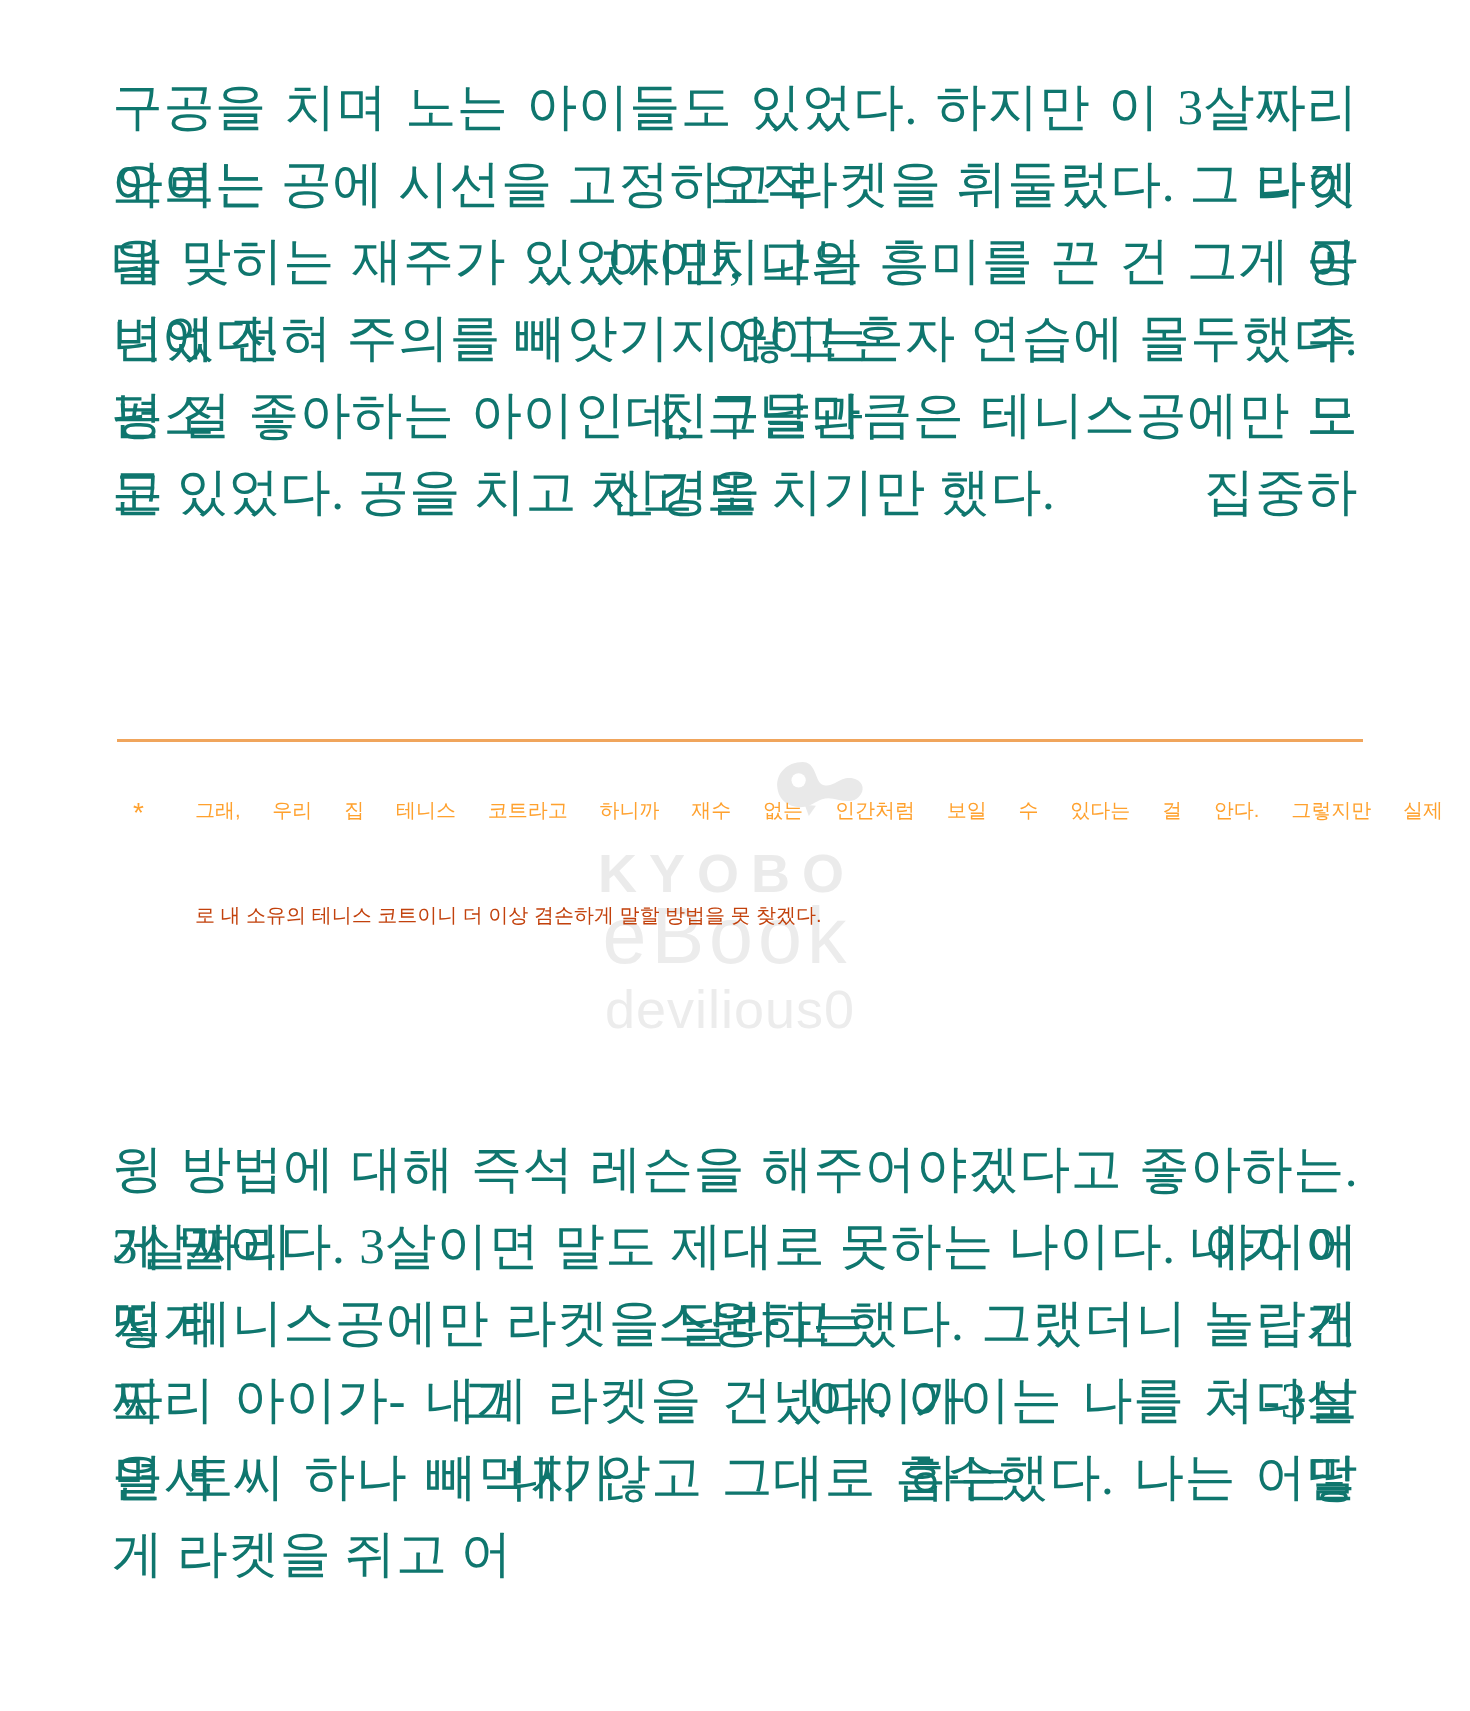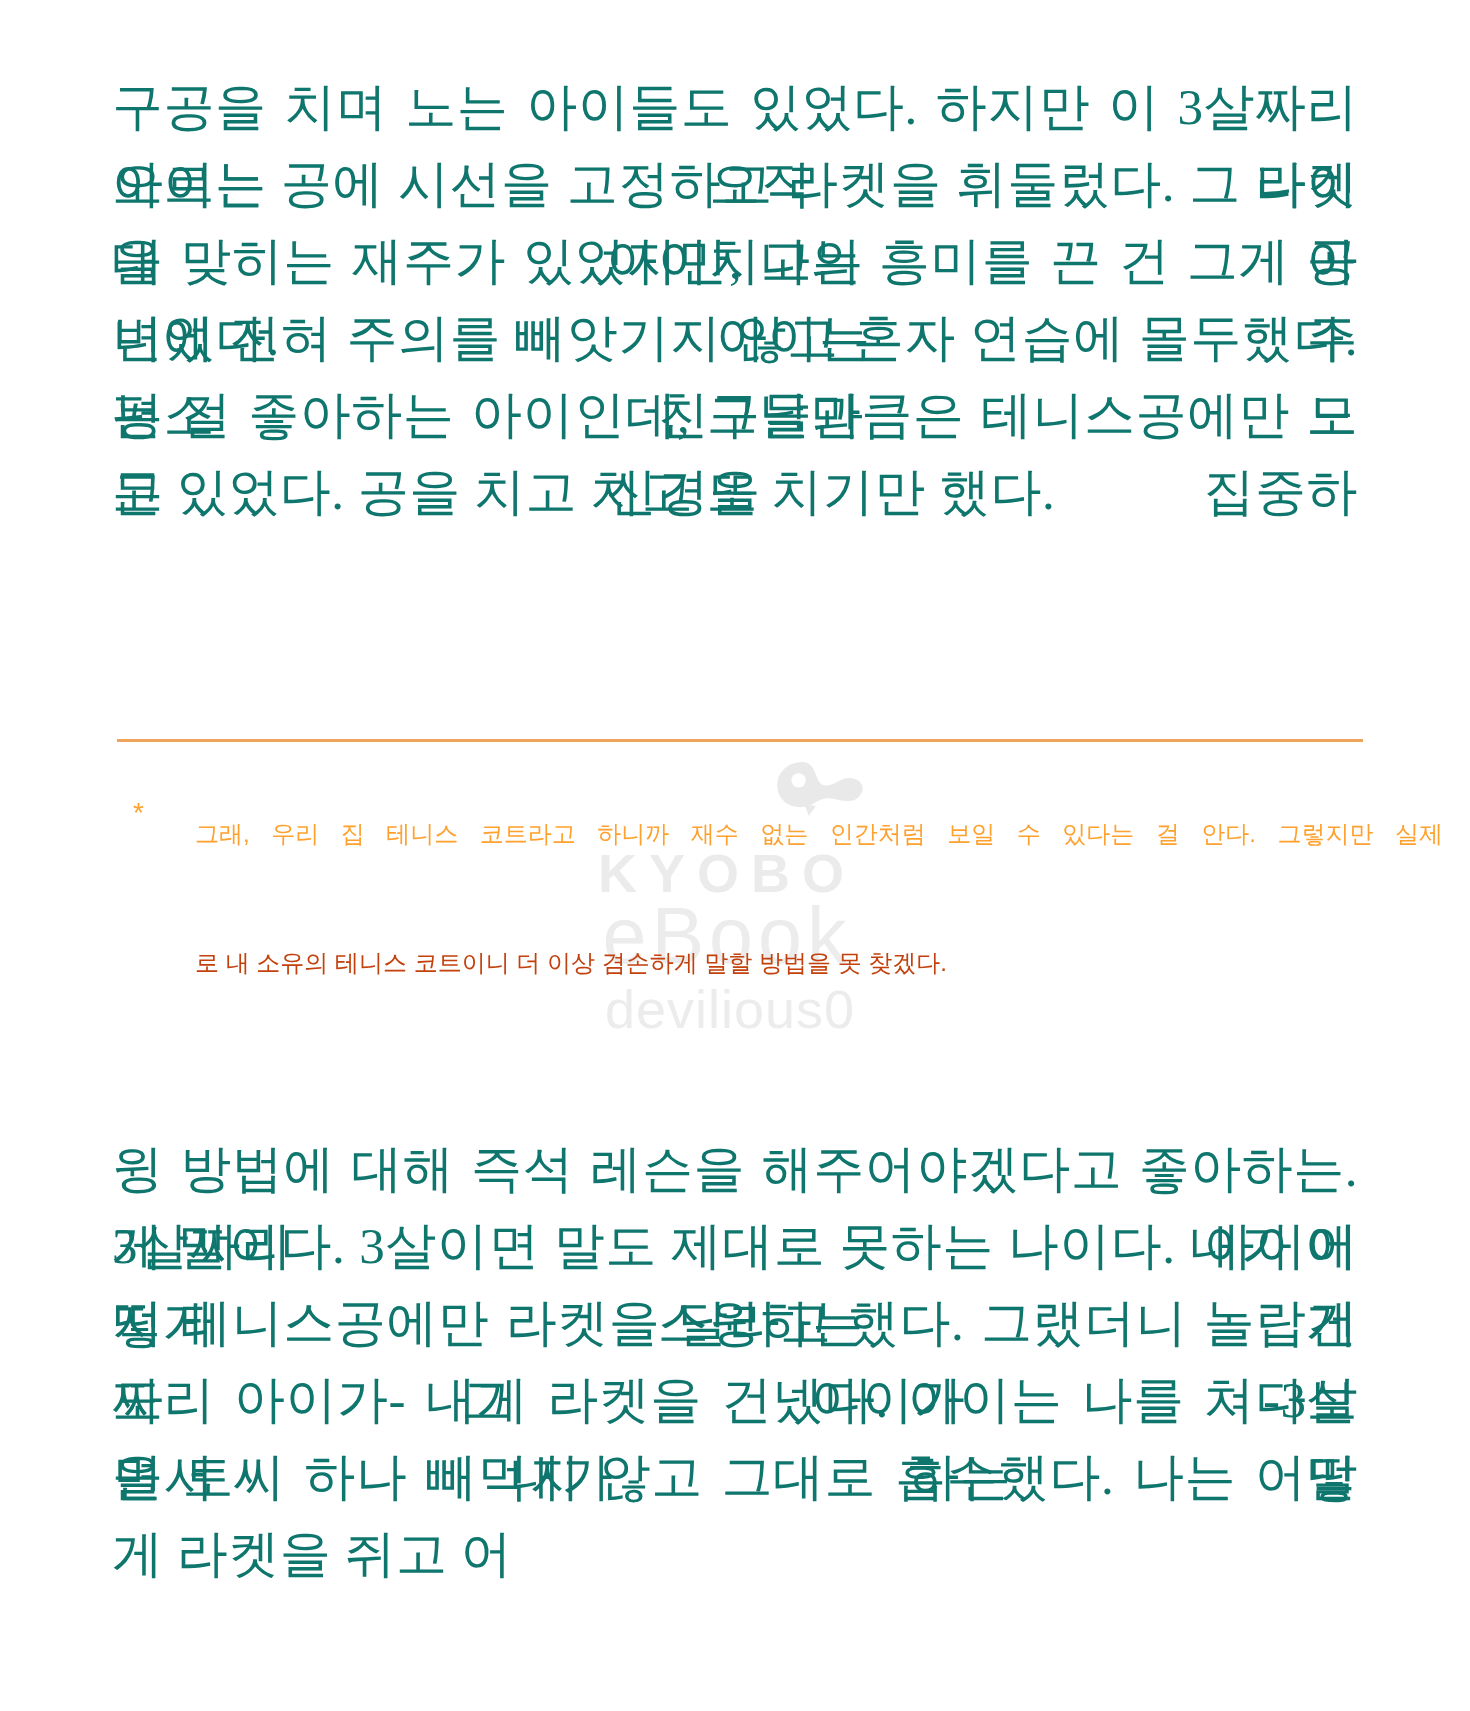--- a/index.html
+++ b/index.html
@@ -36,22 +36,22 @@
     position:absolute;top:796px;left:133px;z-index:3;
     font-family:"Liberation Sans","DejaVu Sans",sans-serif;
     font-size:28px;line-height:34px;
   }
   .footnote{
     position:absolute;top:792px;left:195px;width:1248px;z-index:3;
     font-family:"Liberation Sans","DejaVu Sans",sans-serif;
   }
   .fline{
     height:105px;line-height:36px;
-    font-size:24px;
-    text-align:justify;text-align-last:justify;margin-top:24px;
+    font-size:20px;
+    text-align:justify;text-align-last:justify;
   }
   .fline.last{text-align-last:left;}
 
   
   .watermark{position:absolute;left:0;top:0;width:100%;height:100%;z-index:1;
     font-family:"Liberation Sans","DejaVu Sans",sans-serif;margin-top:16px;}
   .wm-bird{position:absolute;left:772px;top:744px;width:96px;height:56px;}
   .wm-row{position:absolute;left:0;width:100%;text-align:center;line-height:1;}
   .wm-kyobo{top:830px;transform:translateX(-8px);
     font-size:54px;font-weight:bold;letter-spacing:12px;}

